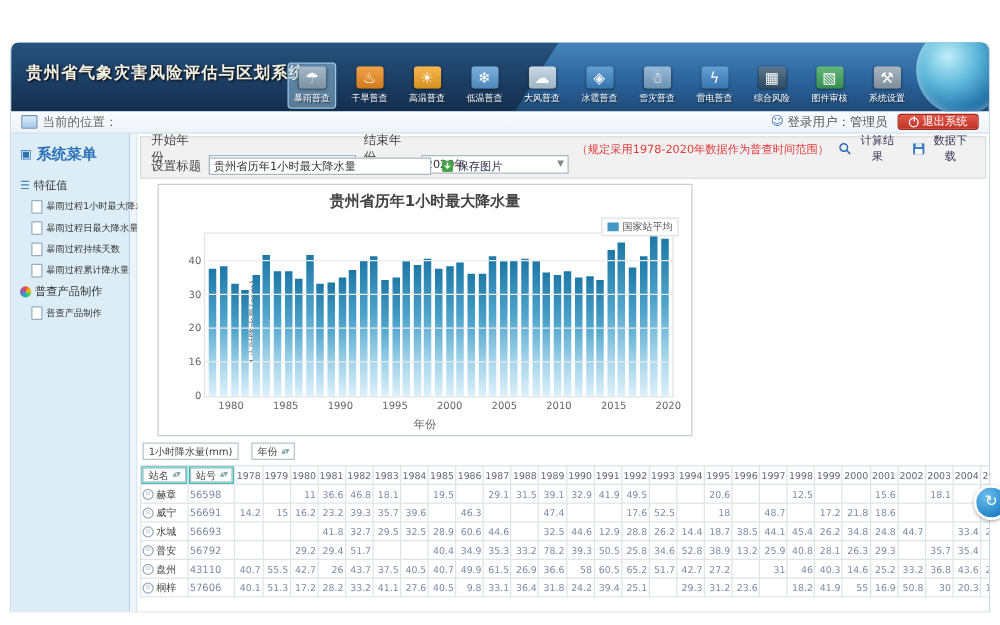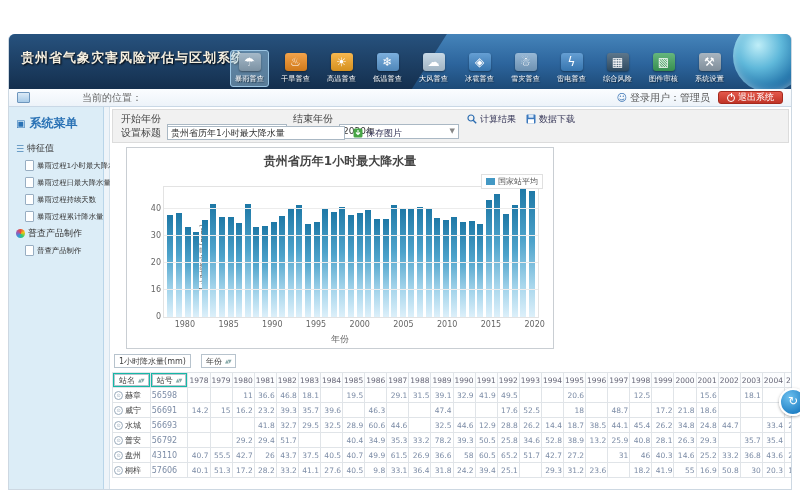--- a/index.html
+++ b/index.html
@@ -23,21 +23,21 @@
   .nav-item.active{background:rgba(173,214,240,.45);border:1px solid #9cc6e4;border-radius:3px;}
   .nav-icon{width:22px;height:18px;margin:0 auto;border-radius:3px;color:#fff;font-size:12px;
     line-height:18px;text-align:center;box-shadow:0 1px 2px rgba(0,0,0,.4);}
   .nav-label{font-size:8px;color:#fff;margin-top:2px;white-space:nowrap;transform:scale(.9);
     text-shadow:1px 1px 1px #123;}
   
   .crumbbar{height:18px;background:linear-gradient(#fbfdff,#edf3f9);border-bottom:1px solid #c9d8e6;
     display:flex;align-items:center;font-size:10px;color:#777;padding:0 8px;box-sizing:border-box;}
   .crumb-icon{width:11px;height:9px;border:1px solid #6d96bd;border-radius:1px;margin-right:4px;
     background:linear-gradient(#dcebf7,#a8cbe8);}
-  .crumb-label{color:#666;margin-left:48px;}
+  .crumb-label{color:#666;}
   .crumb-link{color:#4a7dad;margin:0 2px;cursor:pointer;}
   .crumb-sep{color:#999;margin:0 1px;}
   .crumb-right{margin-left:auto;display:flex;align-items:center;gap:8px;}
   .user-info{display:flex;align-items:center;color:#555;font-size:10px;}
   .user-glyph{color:#3e76b5;font-size:10px;margin-right:3px;}
   .logout-btn{display:flex;align-items:center;gap:3px;background:linear-gradient(#e4584b,#c03427);
     color:#fff;font-size:9px;border:1px solid #a52a1e;border-radius:3px;padding:1px 8px;height:13px;
     cursor:pointer;font-family:inherit;}
   .power-glyph{display:inline-block;width:8px;height:8px;border:1px solid #fff;border-radius:50%;
     position:relative;box-sizing:border-box;}
@@ -240,20 +240,21 @@
             <span class="tb-label">开始年份</span>
             <span class="combo">
               <span>1978年</span>
               <span class="arr">▼</span>
             </span>
             <span class="tb-label">结束年份</span>
             <span class="combo">
               <span>2020年</span>
               <span class="arr">▼</span>
             </span>
+            <span class="note">（规定采用1978-2020年数据作为普查时间范围）</span>
             <button class="tb-btn">
               <svg class="icon-mini" viewBox="0 0 10 10">
                   <circle cx="4" cy="4" r="3" fill="none" stroke="#2b6cb0" stroke-width="1.2"></circle>
                   <line x1="6.2" y1="6.2" x2="9.2" y2="9.2" stroke="#2b6cb0" stroke-width="1.4"></line>
                 </svg>
               <span>计算结果</span>
             </button>
             <button class="tb-btn">
               <svg class="icon-mini" viewBox="0 0 10 10">
                   <rect x="0.5" y="0.5" width="9" height="9" rx="1" fill="#3b78bd"></rect>

